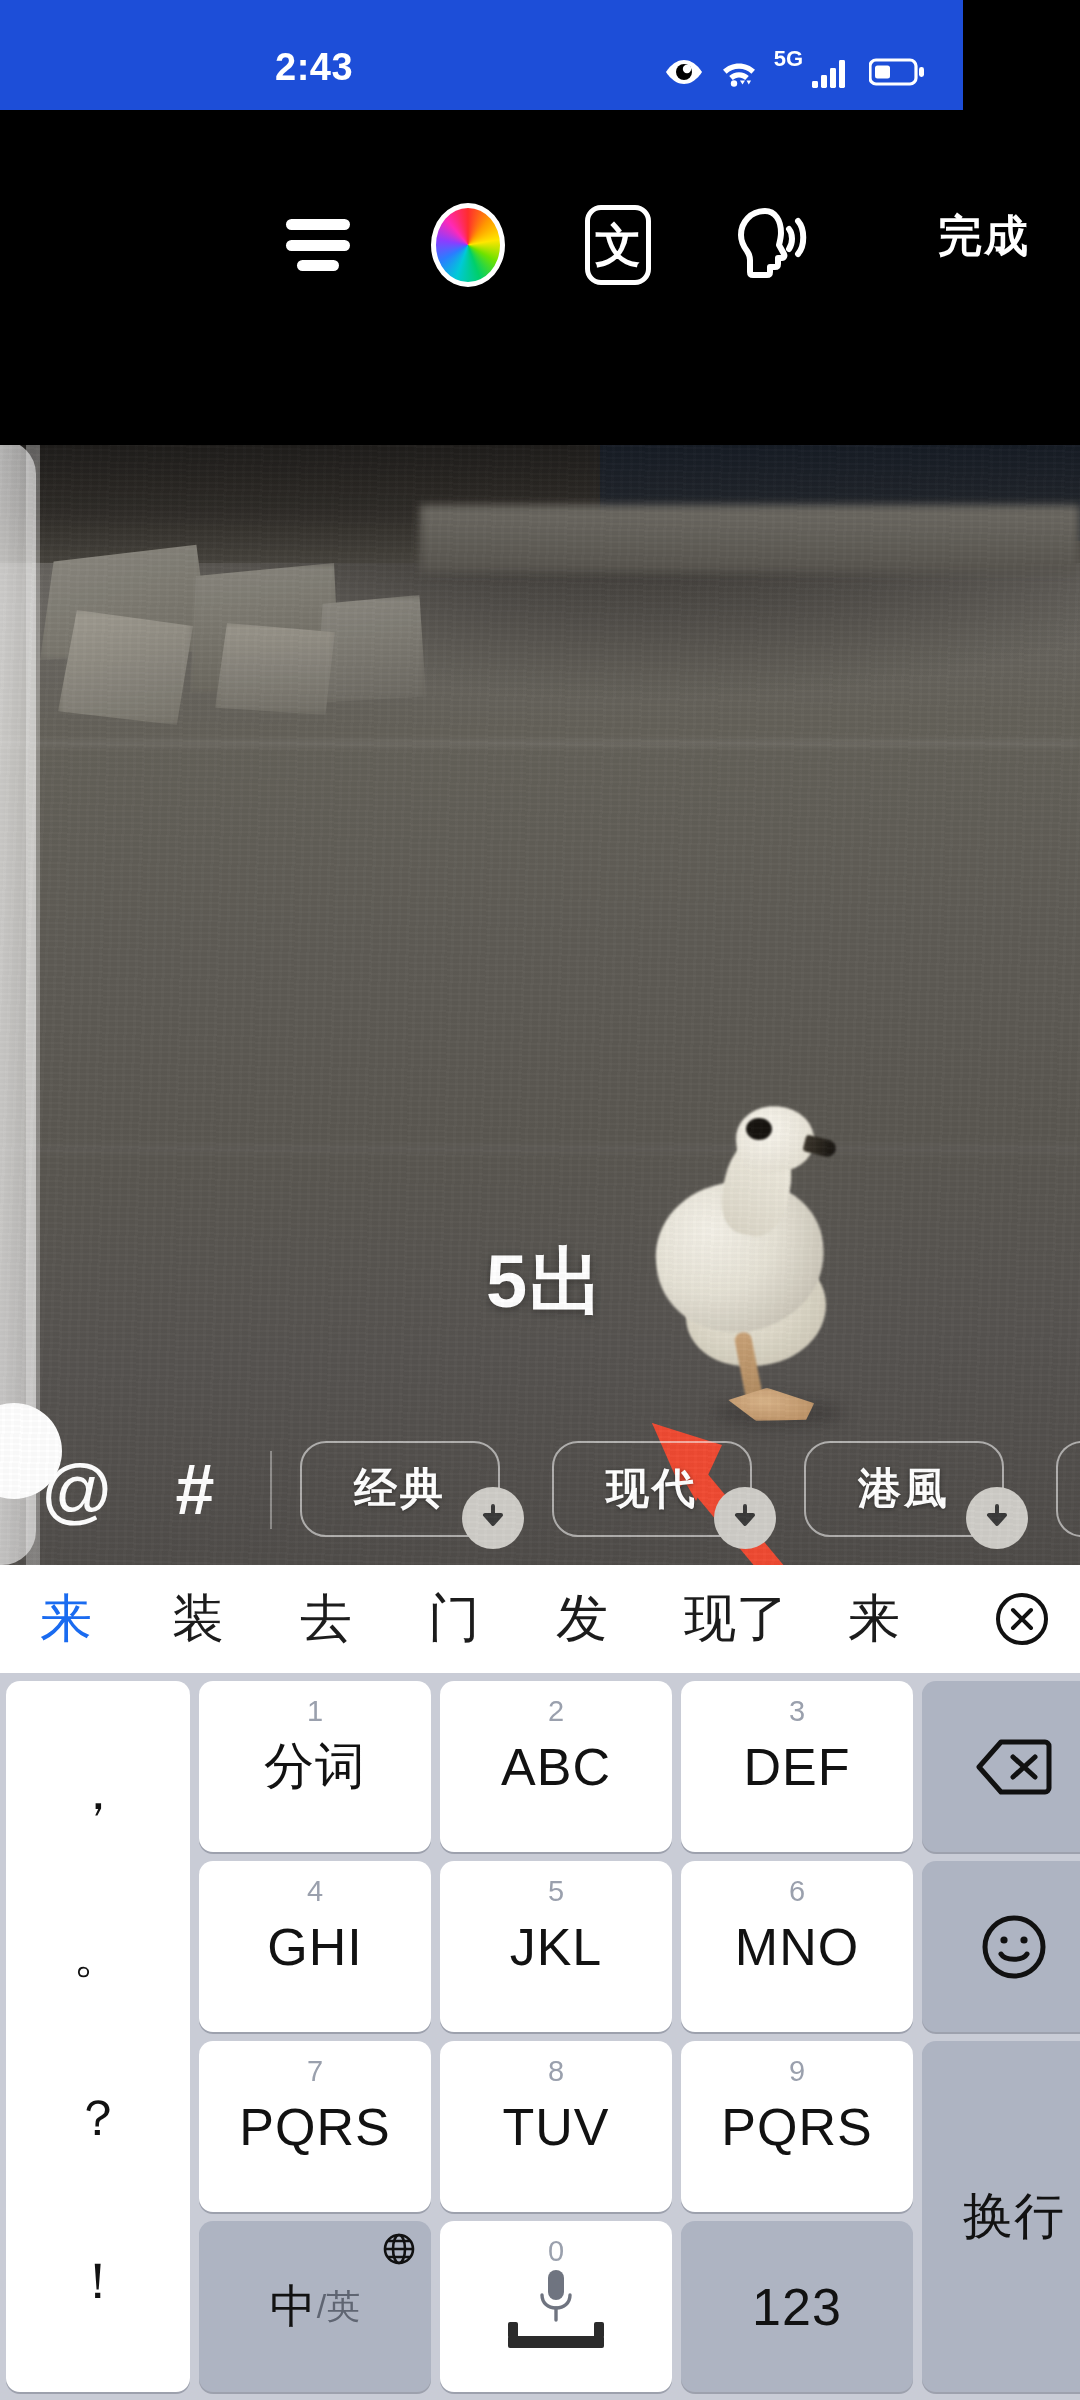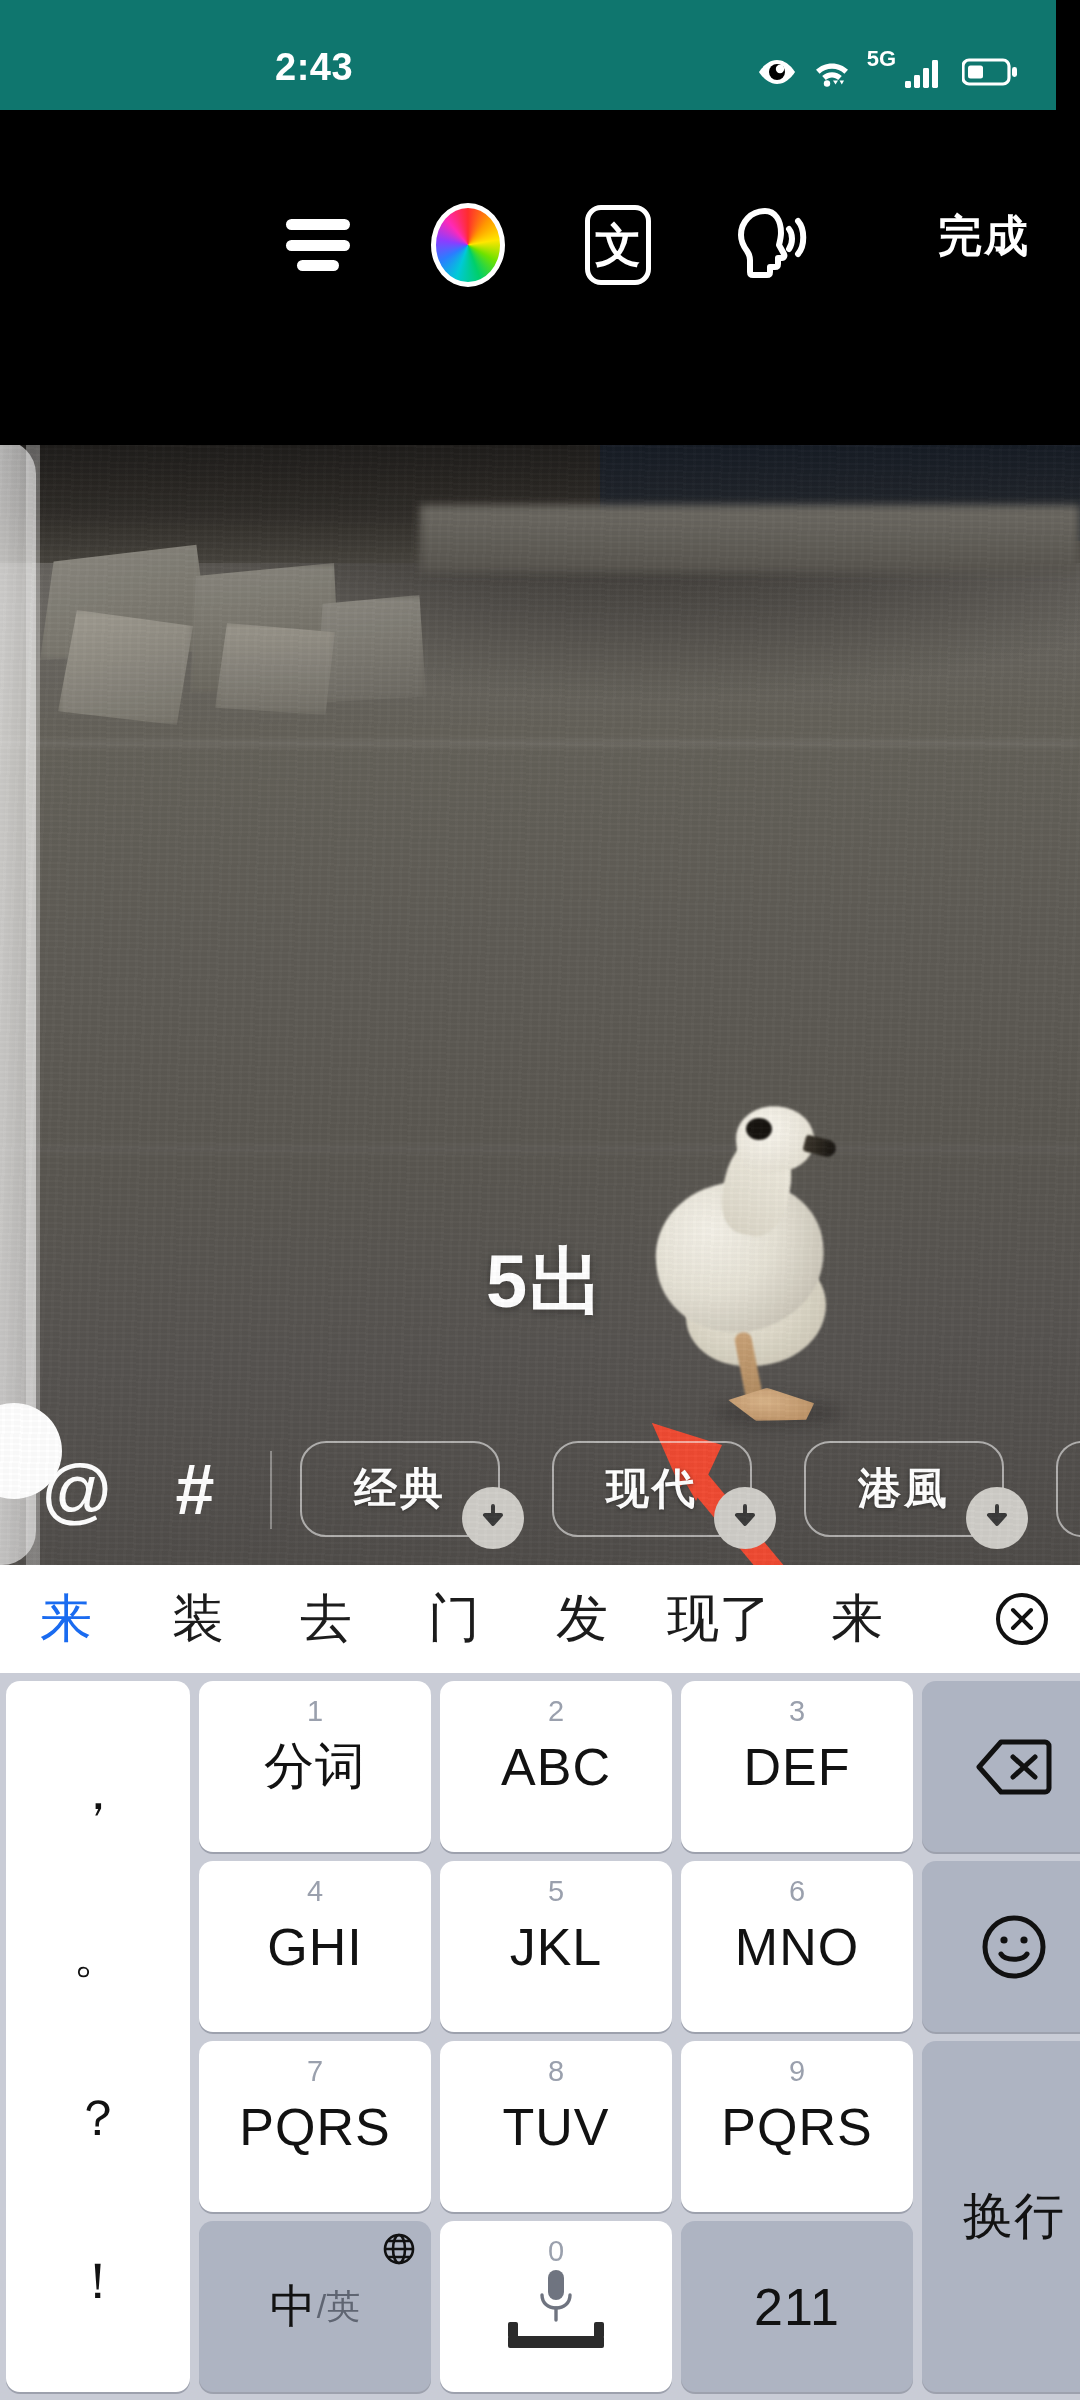--- a/index.html
+++ b/index.html
@@ -2,21 +2,21 @@
 <html><head>
 <meta charset="utf-8">
 <style>
   html,body{margin:0;padding:0;background:#000;}
   body{width:1080px;height:2400px;overflow:hidden;
        font-family:"Liberation Sans","DejaVu Sans",sans-serif;
        -webkit-font-smoothing:antialiased;}
   #screen{position:relative;width:1080px;height:2400px;background:#000;overflow:hidden;}
 
   
-  #statusbar{position:absolute;left:0;top:0;width:1056px;height:110px;background:#0f766e;}
+  #statusbar{position:absolute;left:0;top:0;width:963px;height:110px;background:#1d4ed8;}
   #clock{position:absolute;left:275px;top:46px;color:#fff;font-size:38px;font-weight:600;letter-spacing:.5px;}
   #sysicons{position:absolute;right:38px;top:50px;display:flex;align-items:center;gap:16px;height:44px;}
   .sysic{display:flex;align-items:center;justify-content:center;color:#fff;}
 
   
   #toolbar{position:absolute;left:0;top:110px;width:1080px;height:335px;background:#000;}
   #tbrow{position:absolute;left:0;top:75px;width:1080px;height:120px;display:flex;align-items:center;}
   .tb-btn{display:flex;align-items:center;justify-content:center;width:112px;height:112px;cursor:pointer;}
   #tb-align{margin-left:262px;}
   #tb-color{margin-left:38px;}
@@ -321,21 +321,21 @@
 
   <div id="keyboard">
 
     <div id="candbar">
       <div id="candclip">
         <span class="cand sel" style="margin-left:40px">来</span>
         <span class="cand" style="margin-left:80px">装</span>
         <span class="cand" style="margin-left:76px">去</span>
         <span class="cand" style="margin-left:76px">门</span>
         <span class="cand" style="margin-left:76px">发</span>
-        <span class="cand" style="margin-left:59px">现了</span>
+        <span class="cand" style="margin-left:76px">现了</span>
         <span class="cand" style="margin-left:60px">来</span>
         <div id="candfade"></div>
       </div>
       <div id="candclose">
         <svg width="58" height="58" viewBox="0 0 58 58">
           <circle cx="29" cy="29" r="24" fill="none" stroke="#111" stroke-width="4"></circle>
           <path d="M20 20l18 18M38 20L20 38" stroke="#111" stroke-width="4" stroke-linecap="round"></path>
         </svg>
       </div>
     </div>
@@ -421,19 +421,19 @@
         <span class="mic">
           <svg width="46" height="62" viewBox="0 0 46 62">
             <rect x="15" y="4" width="16" height="30" rx="8" fill="#6f7480"></rect>
             <path d="M9 29c0 8 6 13 14 13s14-5 14-13" fill="none" stroke="#6f7480" stroke-width="3.4" stroke-linecap="round"></path>
             <path d="M23 42v12" stroke="#6f7480" stroke-width="3.4" stroke-linecap="round"></path>
           </svg>
           <span class="spacebar-line"></span>
         </span>
       </div>
       <div class="key grey">
-        <span class="main">211</span>
+        <span class="main">123</span>
       </div>
 
     </div>
   </div>
 
 </div>
 
 </body></html>

